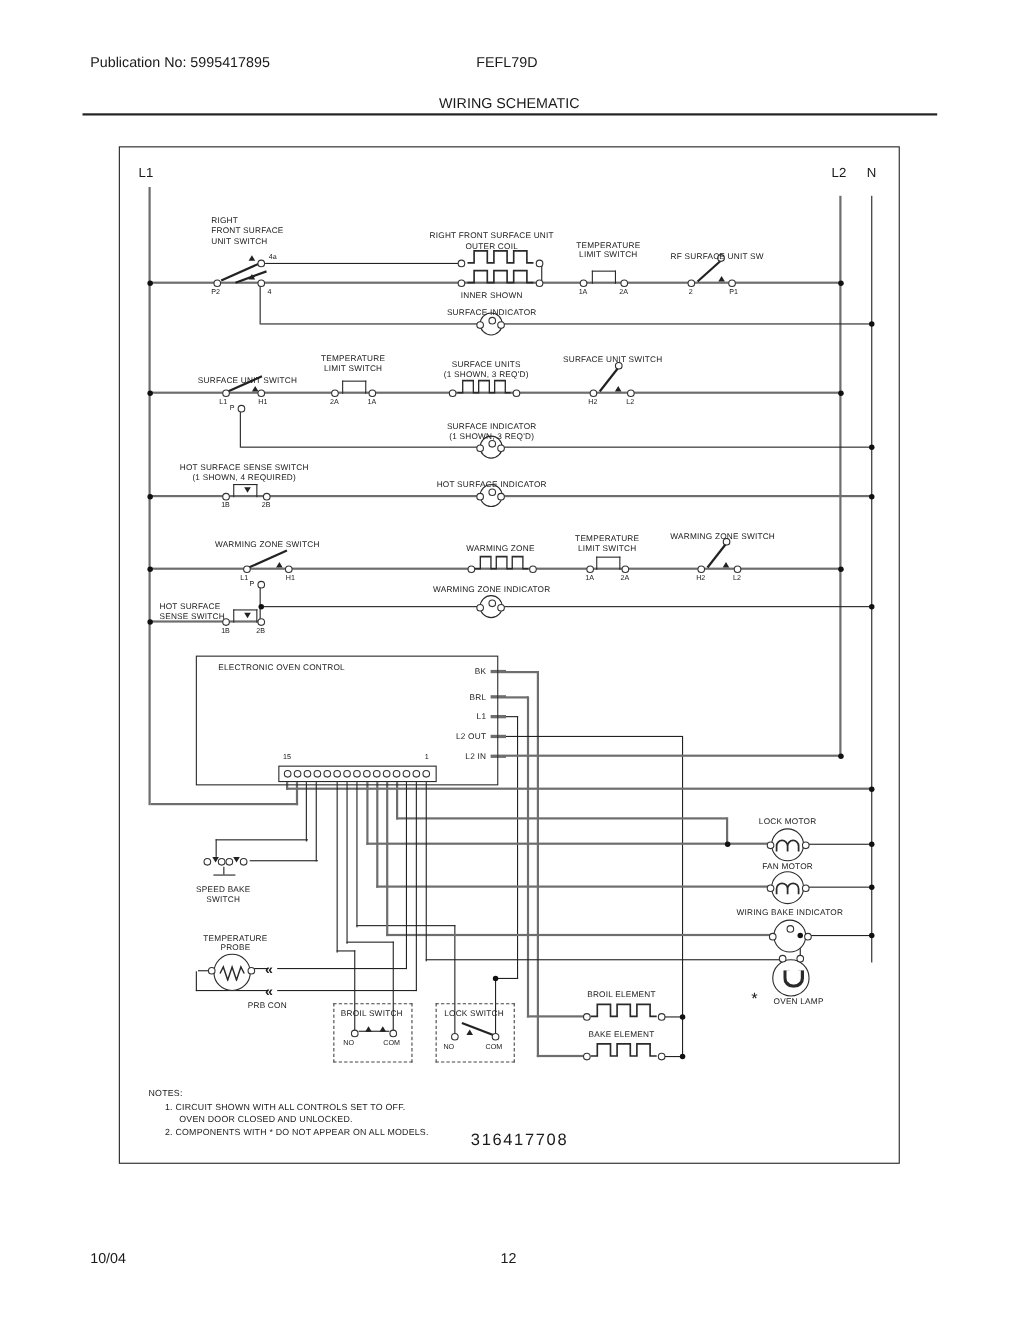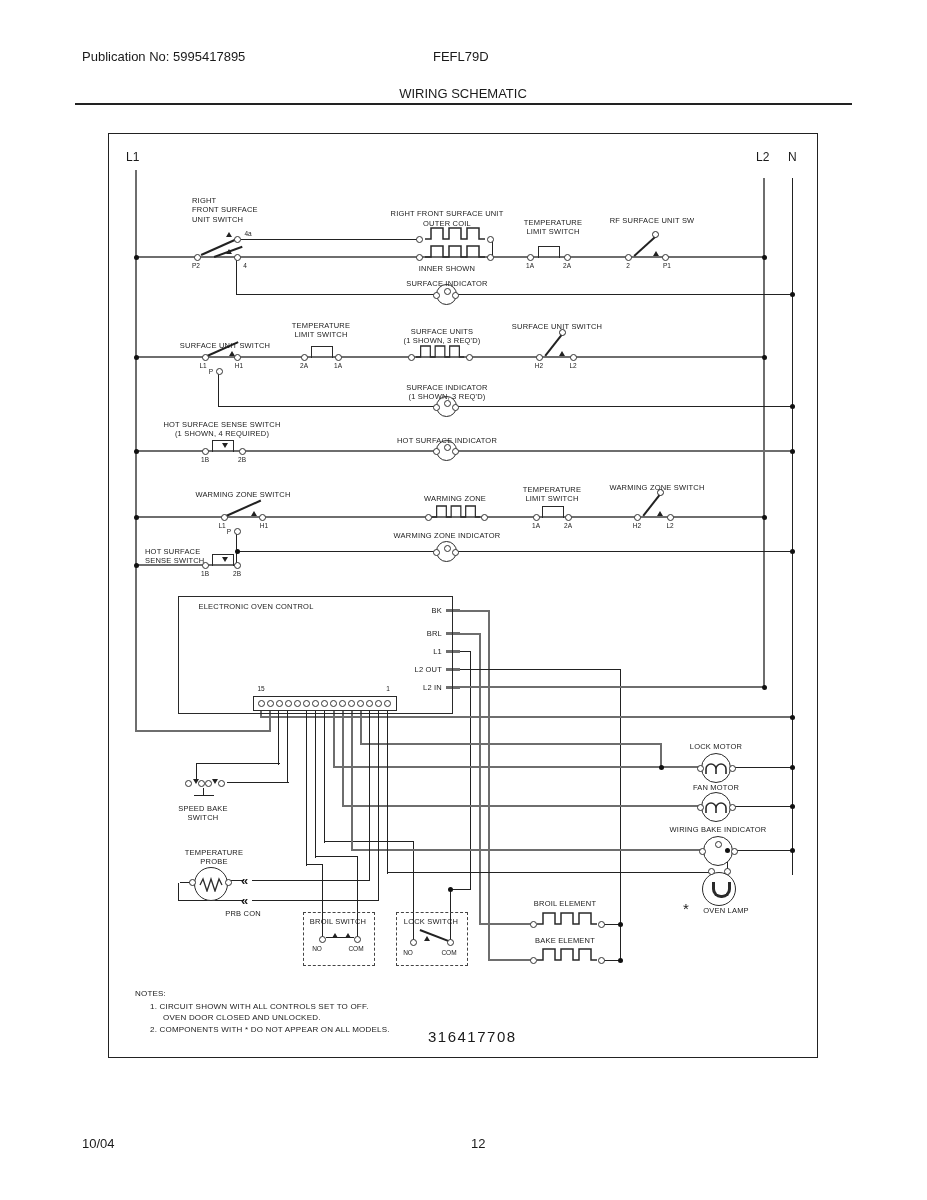--- a/index.html
+++ b/index.html
@@ -335,21 +335,21 @@
   <div class="bus" style="left:788px;top:150px">N</div>
 
   <div class="ll" style="left:192px;top:196px">RIGHT
 FRONT SURFACE
 UNIT SWITCH</div>
   <div class="lb" style="left:447px;top:209px">RIGHT FRONT SURFACE UNIT</div>
   <div class="lb" style="left:447px;top:219px">OUTER COIL</div>
   <div class="lb" style="left:447px;top:264px">INNER SHOWN</div>
   <div class="lb" style="left:553px;top:218px">TEMPERATURE
 LIMIT SWITCH</div>
-  <div class="lb" style="left:652px;top:216px">RF SURFACE UNIT SW</div>
+  <div class="lb" style="left:652px;top:228px">RF SURFACE UNIT SW</div>
   <div class="lb" style="left:447px;top:279px">SURFACE INDICATOR</div>
   <div class="lb" style="left:225px;top:341px">SURFACE UNIT SWITCH</div>
   <div class="lb" style="left:321px;top:321px">TEMPERATURE
 LIMIT SWITCH</div>
   <div class="lb" style="left:442px;top:327px">SURFACE UNITS
 (1 SHOWN, 3 REQ'D)</div>
   <div class="lb" style="left:557px;top:322px">SURFACE UNIT SWITCH</div>
   <div class="lb" style="left:447px;top:383px">SURFACE INDICATOR
 (1 SHOWN, 3 REQ'D)</div>
   <div class="lb" style="left:222px;top:420px">HOT SURFACE SENSE SWITCH
@@ -422,15 +422,15 @@
   <div class="tl" style="left:205px;top:570px">1B</div>
   <div class="tl" style="left:237px;top:570px">2B</div>
 
   <div class="note" style="left:135px;top:989px">NOTES:</div>
   <div class="note" style="left:150px;top:1002px">1.   CIRCUIT SHOWN WITH ALL CONTROLS SET TO OFF.</div>
   <div class="note" style="left:163px;top:1013px">OVEN DOOR CLOSED AND UNLOCKED.</div>
   <div class="note" style="left:150px;top:1025px">2.   COMPONENTS WITH  *  DO NOT APPEAR ON ALL MODELS.</div>
   <div class="pn" style="left:428px;top:1028px">316417708</div>
 
   <div class="hdr" style="left:82px;top:1136px">10/04</div>
-  <div class="hdr" style="left:471px;top:1136px">12</div>
+  <div class="hdr" style="left:455px;top:1136px">12</div>
 
 </div>
 
 </body></html>

